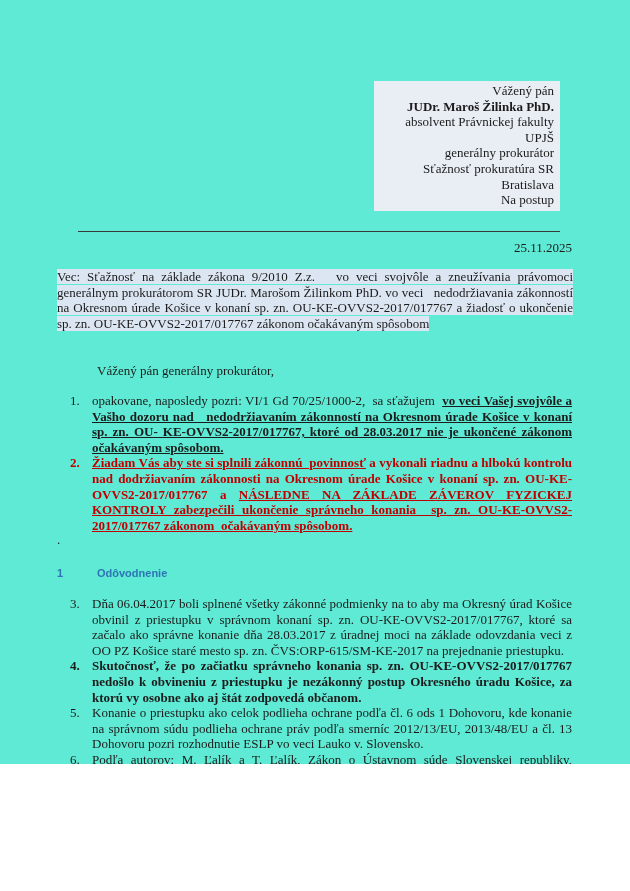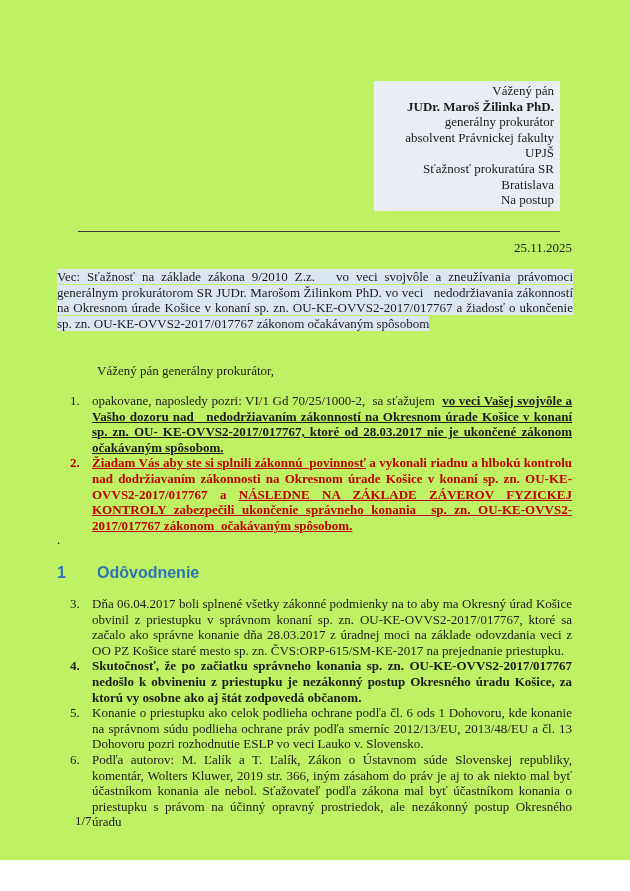--- a/index.html
+++ b/index.html
@@ -1,20 +1,20 @@
 <!DOCTYPE html>
 <html><head>
 <meta charset="utf-8">
 <style>
   html, body { margin: 0; padding: 0; background: #ffffff; }
   .page {
     position: relative;
     width: 630px;
-    height: 860px;
-    background: #bef264;
+    height: 764px;
+    background: #5eead4;
     font-family: "Liberation Serif", serif;
     font-size: 13px;
     line-height: 15.6px;
     color: #1b1b1b;
     overflow: hidden;
   }
   .recipient-block {
     position: absolute;
     left: 374px;
     top: 81px;
@@ -72,21 +72,21 @@
     position: absolute;
     left: 57px;
     top: 532px;
   }
   .section-heading {
     position: absolute;
     left: 57px;
     top: 562px;
     font-family: "Liberation Sans", sans-serif;
     font-weight: bold;
-    font-size: 16px;
+    font-size: 11px;
     line-height: 22px;
   }
   .section-heading .h-num {
     display: inline-block;
     width: 40px;
   }
   .page-footer {
     position: absolute;
     left: 75px;
     top: 813px;
@@ -96,22 +96,22 @@
   .u { text-decoration: underline; }
 </style>
 </head>
 <body>
 
 <div class="page">
 
   <div class="recipient-block" style="background: rgb(233, 237, 244);">
       <div class="recipient-line">Vážený pán</div>
       <div class="recipient-line bold">JUDr. Maroš Žilinka PhD.</div>
+      <div class="recipient-line">absolvent Právnickej fakulty UPJŠ</div>
       <div class="recipient-line">generálny prokurátor</div>
-      <div class="recipient-line">absolvent Právnickej fakulty UPJŠ</div>
       <div class="recipient-line">Sťažnosť prokuratúra SR</div>
       <div class="recipient-line">Bratislava</div>
       <div class="recipient-line">Na postup</div>
     </div>
 
   <div class="rule"></div>
 
   <div class="date-line">25.11.2025</div>
 
   <div class="subject-par"><span style="background: rgb(220, 230, 242);">Vec: Sťažnosť na základe zákona 9/2010 Z.z. &nbsp;&nbsp;vo veci svojvôle a zneužívania právomoci generálnym prokurátorom SR JUDr. Marošom Žilinkom PhD. vo veci &nbsp;&nbsp;nedodržiavania zákonností na Okresnom úrade Košice v konaní sp. zn. OU-KE-OVVS2-2017/017767 a žiadosť o ukončenie sp. zn. OU-KE-OVVS2-2017/017767 zákonom očakávaným spôsobom</span></div>

